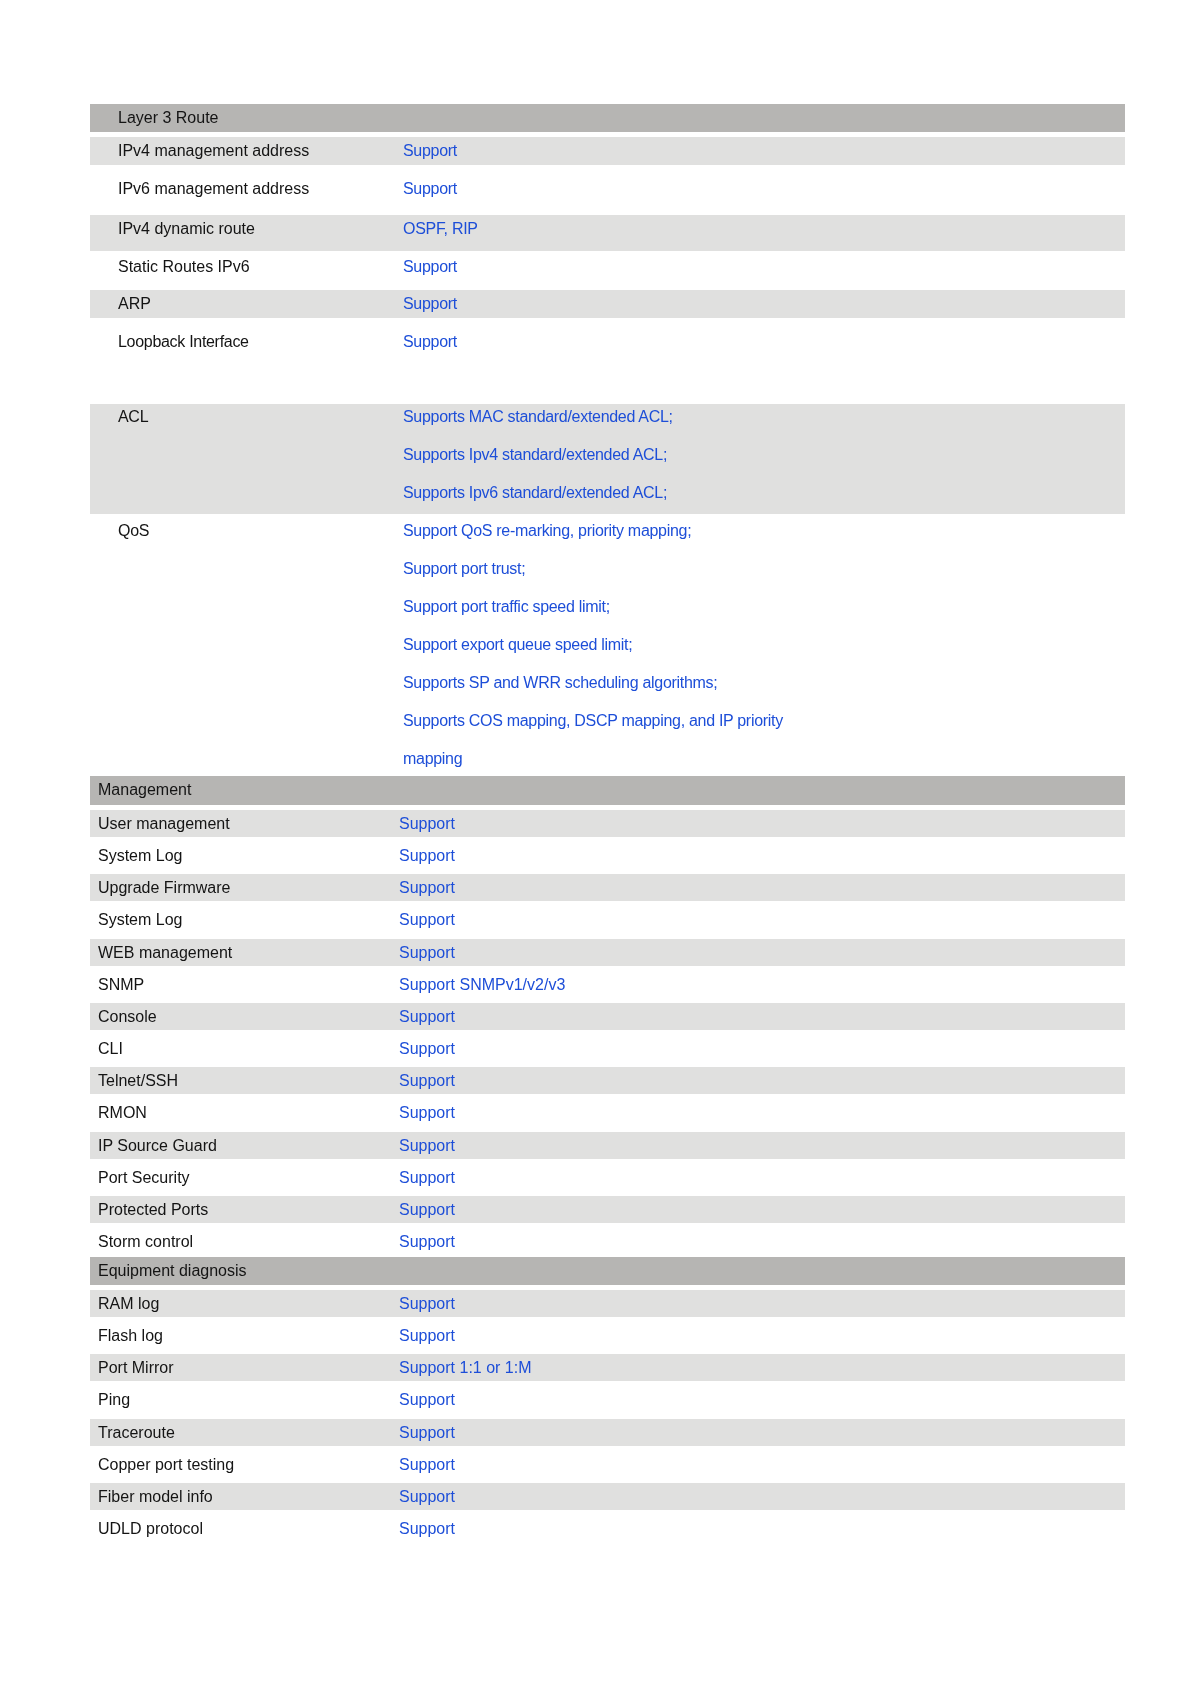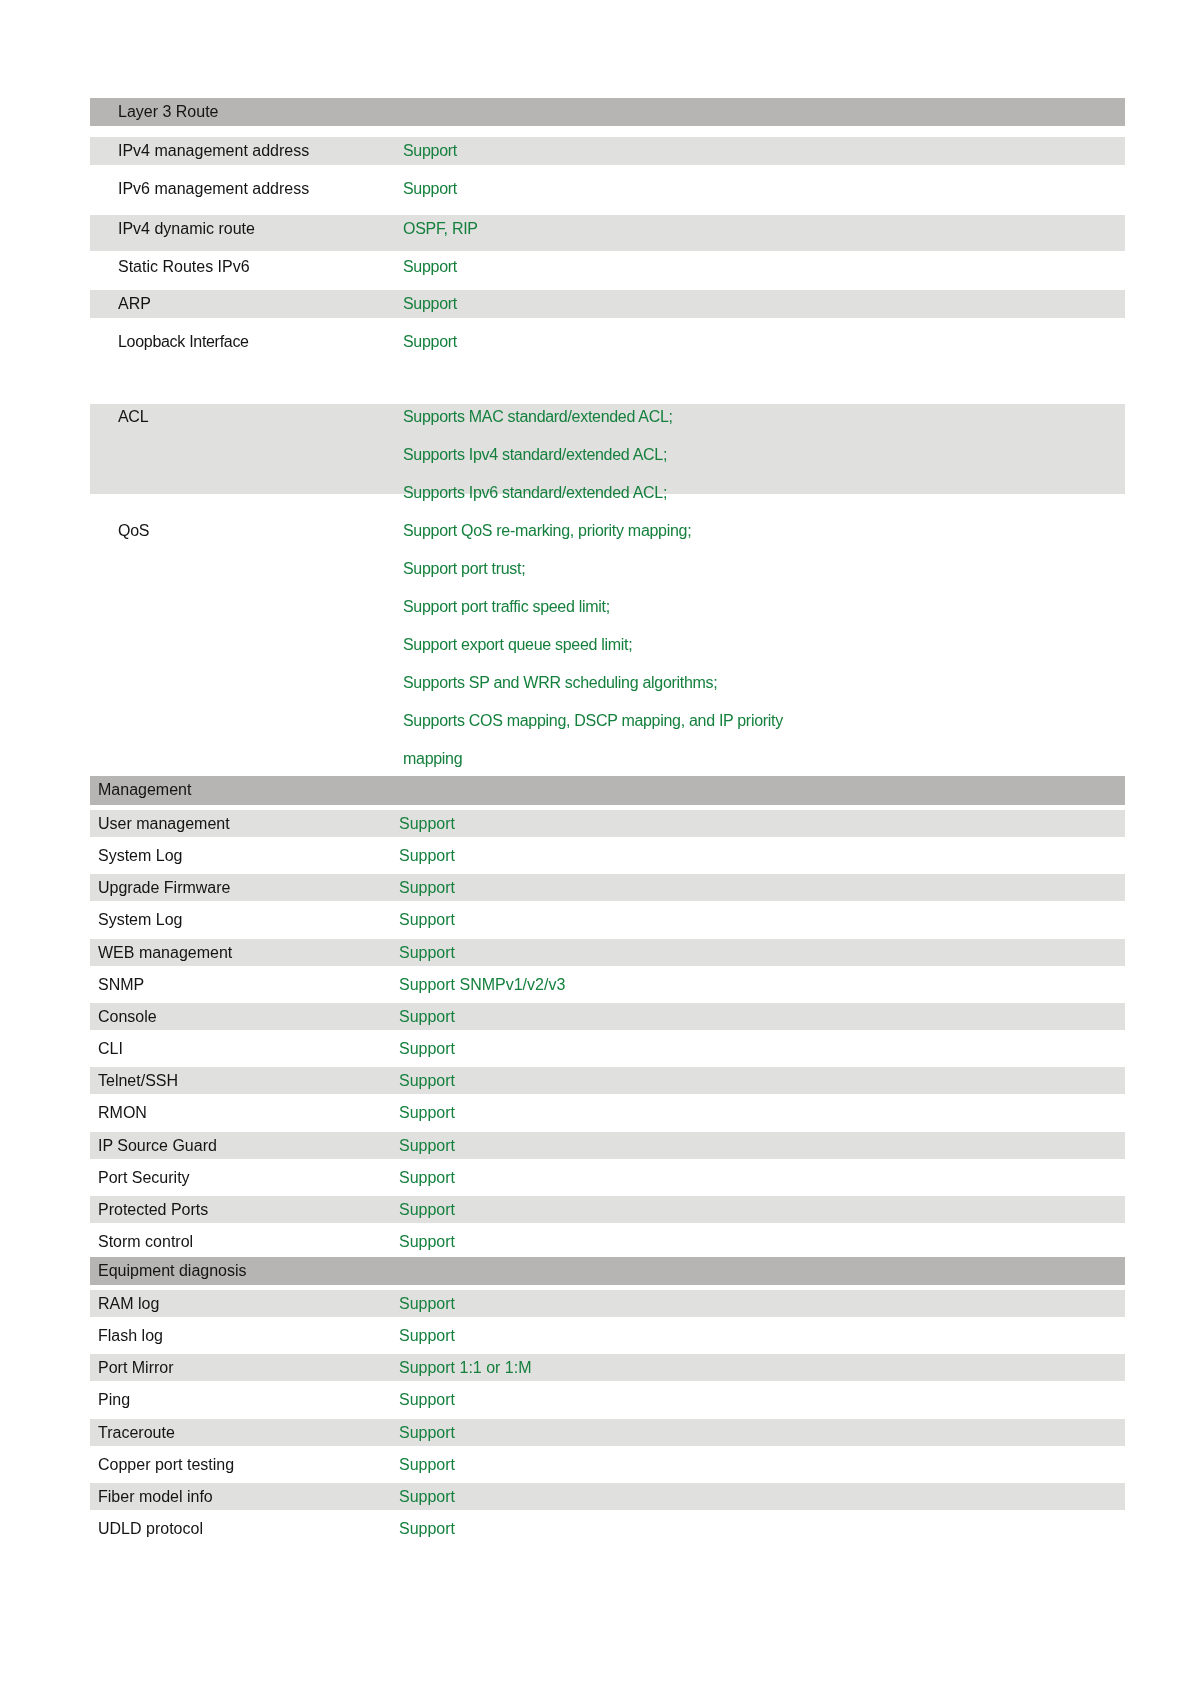--- a/index.html
+++ b/index.html
@@ -2,30 +2,30 @@
 <html><head>
   <meta charset="utf-8">
   <style>
     html, body { margin: 0; padding: 0; background: #ffffff; }
     body { width: 1191px; height: 1684px; position: relative; font-family: "Liberation Sans", sans-serif; color: #111; }
     .table { position: absolute; left: 90px; width: 1035px; }
     .row { position: absolute; left: 0; width: 1035px; }
     .hdr { background: #b6b5b3; }
     .shade { background: #e0e0df; }
     .cell-l { position: absolute; font-size: 16px; color: #141414; white-space: nowrap; }
-    .cell-r { position: absolute; font-size: 16px; color: #15803d; white-space: nowrap; }
+    .cell-r { position: absolute; font-size: 16px; color: #1d4ed8; white-space: nowrap; }
     .narrow { font-family: "Liberation Sans Narrow", "Liberation Sans", sans-serif; letter-spacing: -0.3px; }
     .line { position: absolute; left: 0; white-space: nowrap; }
   </style>
 </head>
 <body>
 
 <div class="table" style="top:0;height:1684px;">
 
-  <div class="row hdr" style="top:98px;height:28px;">
+  <div class="row hdr" style="top:104px;height:28px;">
     <span class="cell-l" style="left:28px;top:5px;">Layer 3 Route</span>
   </div>
   <div class="row shade" style="top:137px;height:28px;">
     <span class="cell-l" style="left:28px;top:5px;">IPv4 management address</span>
     <span class="cell-r narrow" style="left:313px;top:5px;">Support</span>
   </div>
   <div class="row" style="top:175px;height:28px;">
     <span class="cell-l" style="left:28px;top:5px;">IPv6 management address</span>
     <span class="cell-r narrow" style="left:313px;top:5px;">Support</span>
   </div>
@@ -39,21 +39,21 @@
   </div>
   <div class="row shade" style="top:290px;height:28px;">
     <span class="cell-l" style="left:28px;top:5px;">ARP</span>
     <span class="cell-r narrow" style="left:313px;top:5px;">Support</span>
   </div>
   <div class="row" style="top:328px;height:28px;">
     <span class="cell-l narrow" style="left:28px;top:5px;">Loopback Interface</span>
     <span class="cell-r narrow" style="left:313px;top:5px;">Support</span>
   </div>
 
-  <div class="row shade" style="top:404px;height:90px;">
+  <div class="row shade" style="top:404px;height:110px;">
     <span class="cell-l narrow" style="left:28px;top:4px;">ACL</span>
     <div class="cell-r narrow" style="left:313px;top:4px;">
       <span class="line" style="top:0px;">Supports MAC standard/extended ACL;</span>
       <span class="line" style="top:38px;">Supports Ipv4 standard/extended ACL;</span>
       <span class="line" style="top:76px;">Supports Ipv6 standard/extended ACL;</span>
     </div>
   </div>
   <div class="row" style="top:518px;height:256px;">
     <span class="cell-l narrow" style="left:28px;top:4px;">QoS</span>
     <div class="cell-r narrow" style="left:313px;top:4px;">

